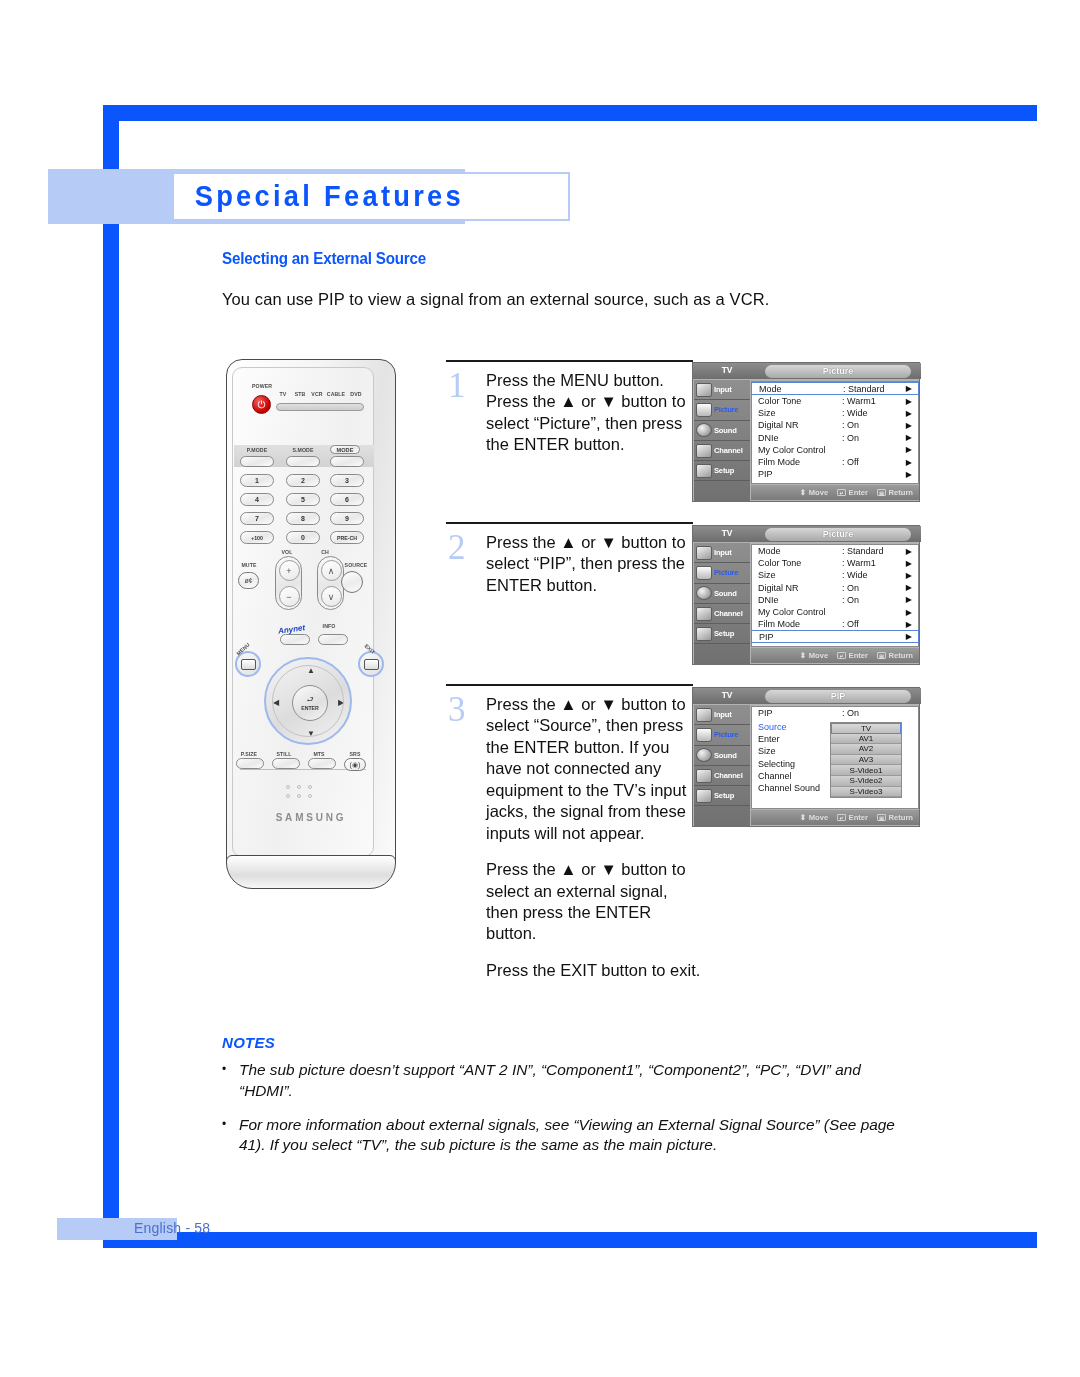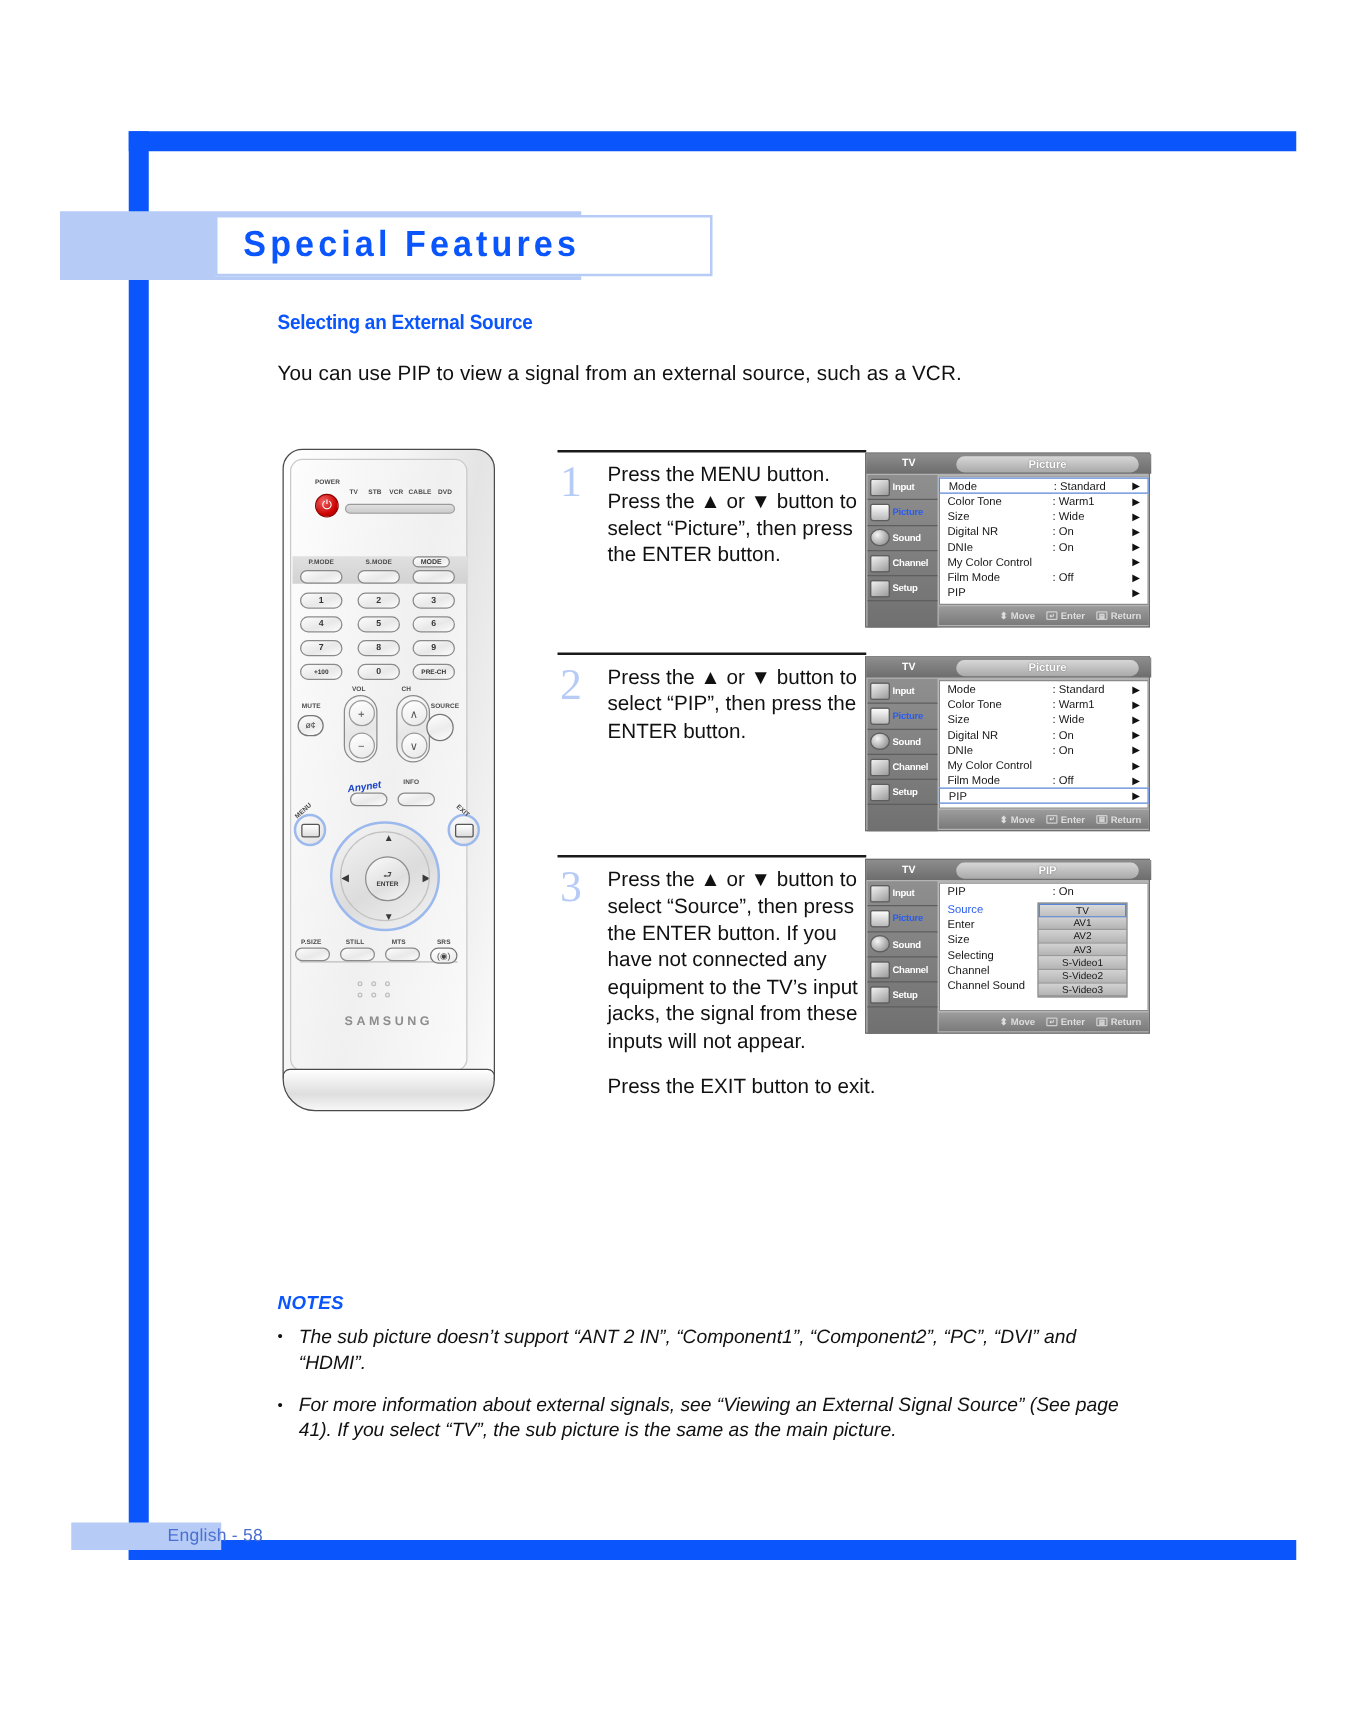--- a/index.html
+++ b/index.html
@@ -422,20 +422,21 @@
   <div class="step-body">
     <p>Press the ▲ or ▼ button to select “PIP”, then press the ENTER button.</p>
   </div>
 </div>
 
 <div class="step" style="left:446px; top:684px; width:250px;">
   <div class="step-rule" style="width:247px;"></div>
   <div class="step-num">3</div>
   <div class="step-body">
     <p>Press the ▲ or ▼ button to select “Source”, then press the ENTER button. If you have not connected any equipment to the TV’s input jacks, the signal from these inputs will not appear.</p>
+    <p>Press the ▲ or ▼ button to select an external signal, then press the ENTER button.</p>
     <p>Press the EXIT button to exit.</p>
   </div>
 </div>
 
 <div class="osd" style="left:692px; top:362px;">
   <div class="osd-titlebar"></div>
   <div class="osd-tv">TV</div>
   <div class="osd-titlepill">Picture</div>
 
   <div class="osd-side">

